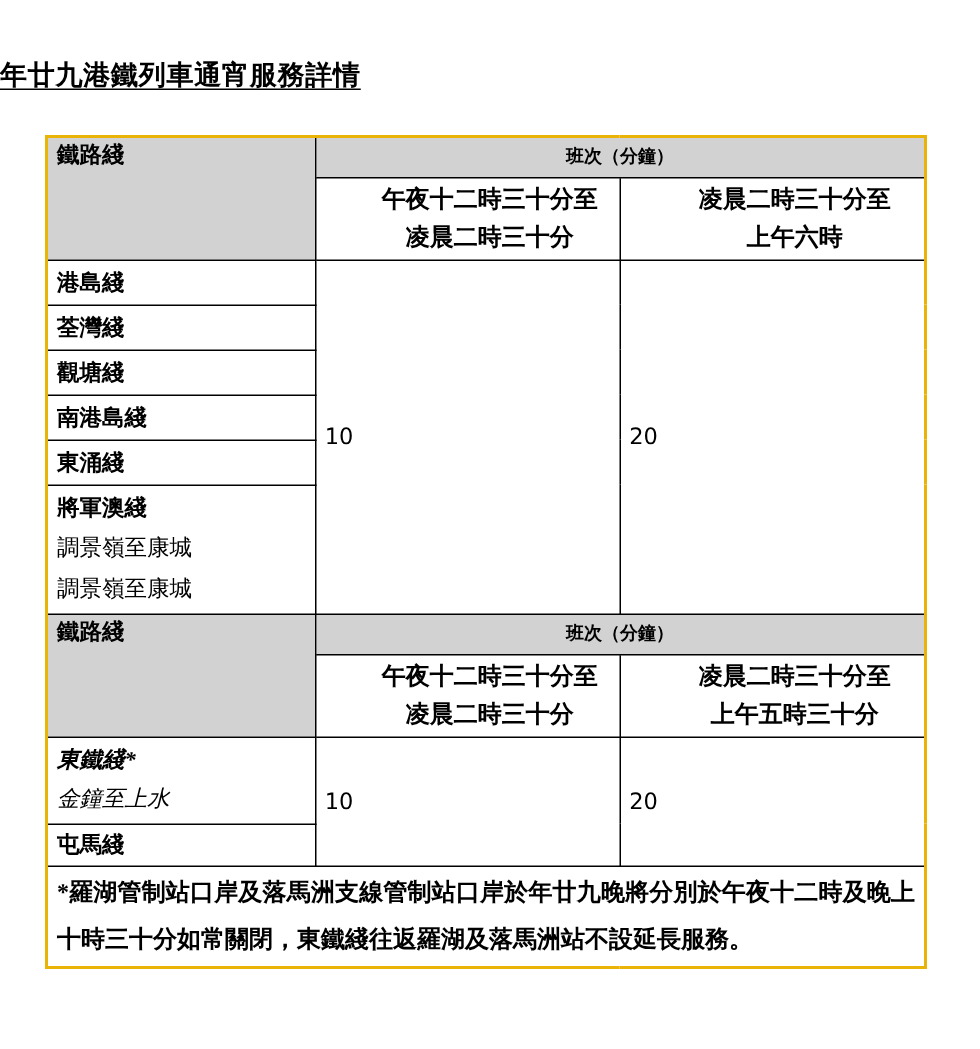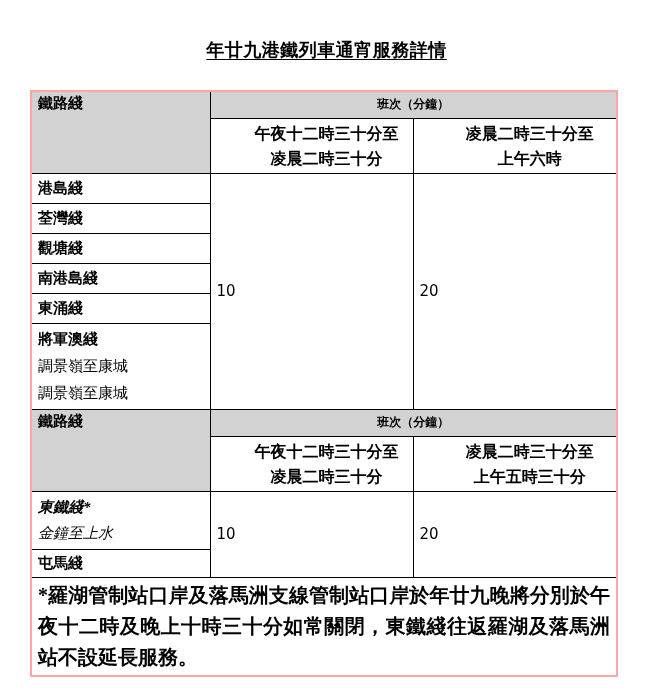--- a/index.html
+++ b/index.html
@@ -12,33 +12,32 @@
     width: 653px;
     height: 699px;
     background: #ffffff;
     color: #000000;
     font-family: "Liberation Serif", "DejaVu Serif", serif;
     overflow: hidden;
   }
   .title {
     margin: 0;
     padding-top: 38px;
-    text-align: center;
     font-size: 18px;
     font-weight: bold;
     text-decoration: underline;
     text-underline-offset: 3px;
     letter-spacing: 0.5px;
   }
   table.svc-table {
     border-collapse: collapse;
     table-layout: fixed;
     width: 586px;
     margin: 28px 0 0 30px;
-    border: 2px solid #fca5a5;
+    border: 2px solid #eab308;
   }
   .svc-table td {
     border: 1px solid #000;
     padding: 2px 6px;
     box-sizing: border-box;
     overflow: hidden;
   }
   
   .cell-line-hdr {
     vertical-align: top;
@@ -78,21 +77,21 @@
     font-weight: normal;
   }
   .r-tko .cell-line { height: 82px; }
   .r-eastrail .cell-line { height: 58px; }
   .r-tuenma .cell-line { height: 28px; }
   .ln { display: block; line-height: 27px; font-weight: normal; font-size: 15px; }
   .ln-bold { font-weight: bold; }
   .ln-tight { line-height: 26px; font-style: italic; }
   
   .cell-foot {
-    font-size: 20px;
+    font-size: 16px;
     font-weight: bold;
     line-height: 31px;
     padding: 2px 8px;
     text-align: justify;
     height: 67px;
     vertical-align: middle;
   }
 </style>
 </head>
 <body>

